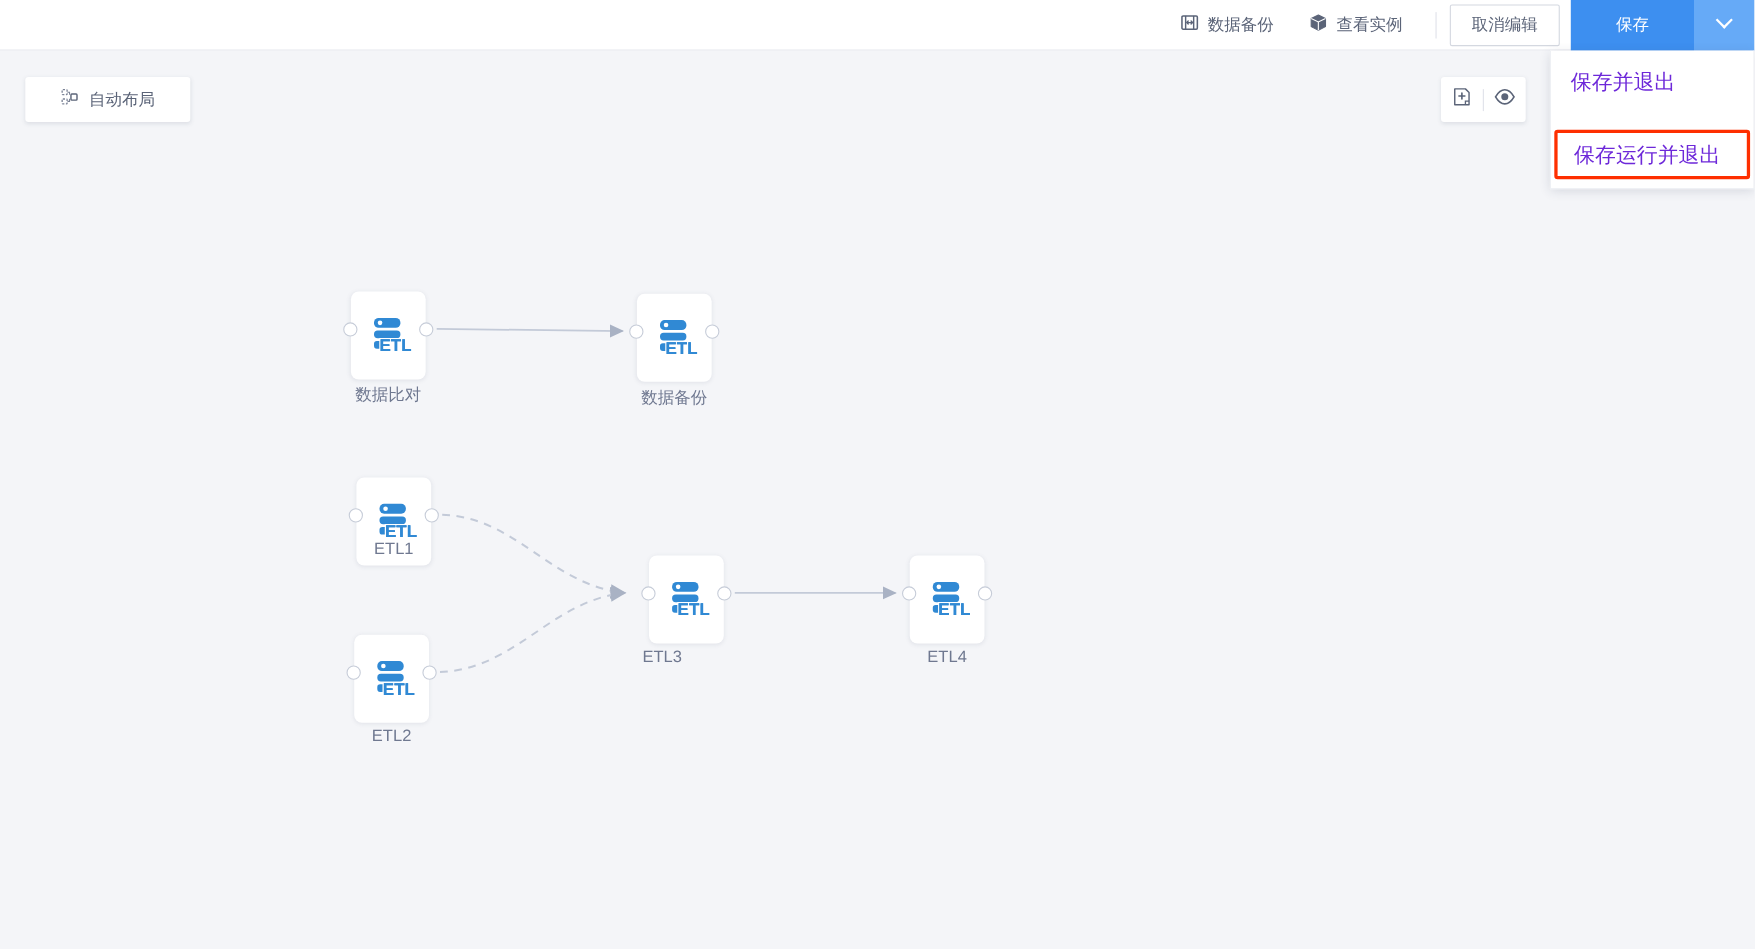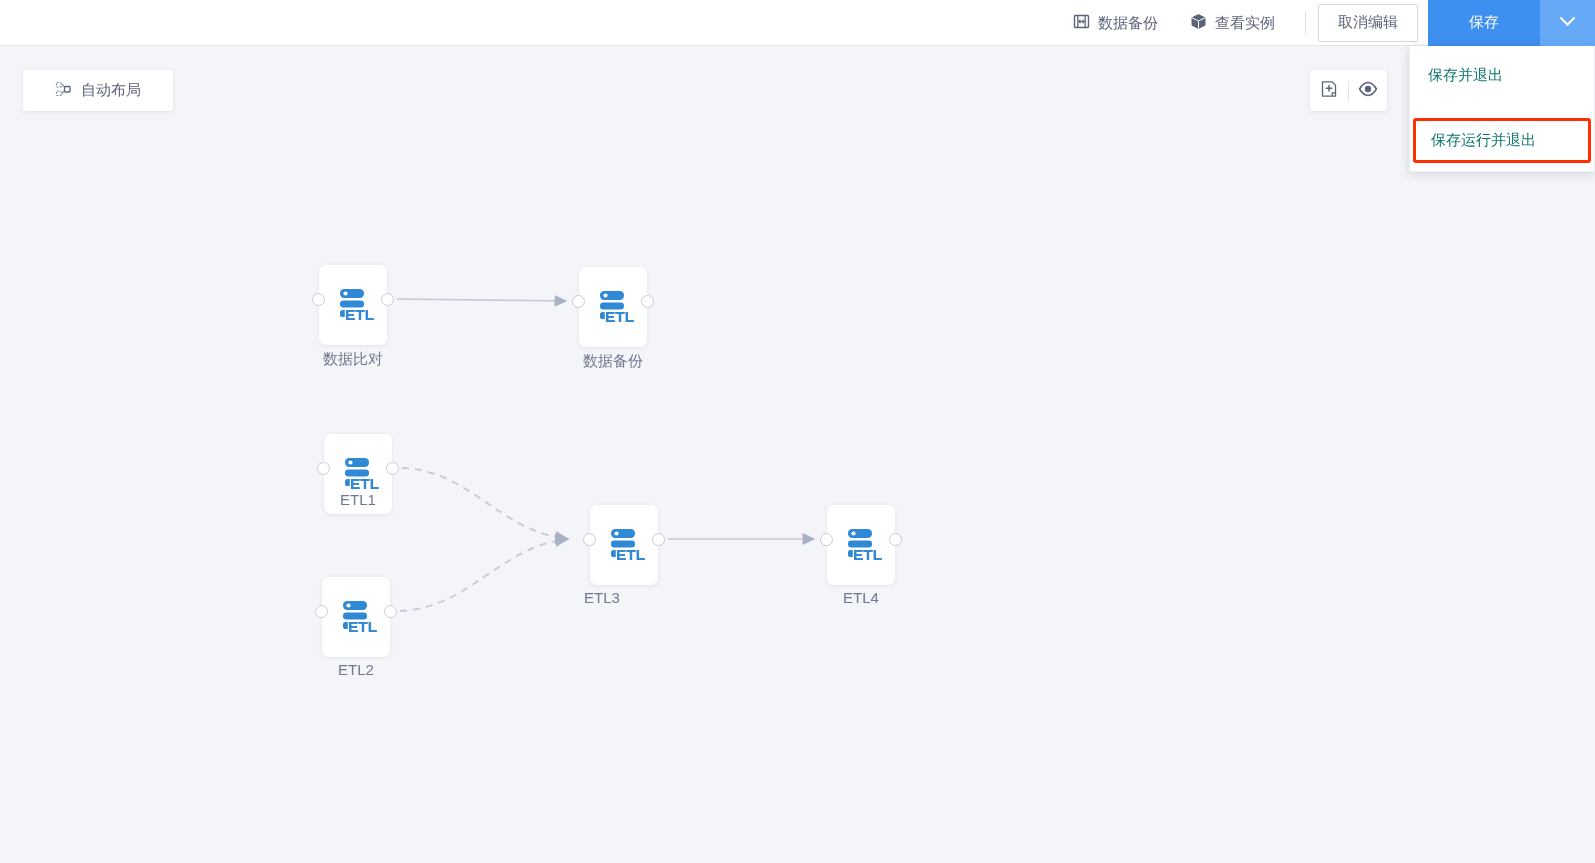--- a/index.html
+++ b/index.html
@@ -102,22 +102,22 @@
     border: 1px solid #eef0f4;
     border-top: none;
     z-index: 60;
     padding: 6px 0 8px 0;
   }
   .dd-item {
     height: 46px;
     display: flex;
     align-items: center;
     padding-left: 18px;
-    font-size: 15px;
-    color: #0f766e;
+    font-size: 19px;
+    color: #6d28d9;
     cursor: pointer;
     user-select: none;
   }
   .dd-item.highlighted {
     border: 3px solid #fe2f00;
     border-radius: 3px;
     margin: 20px 3px 0 3px;
     height: 45px;
     padding-left: 15px;
   }

